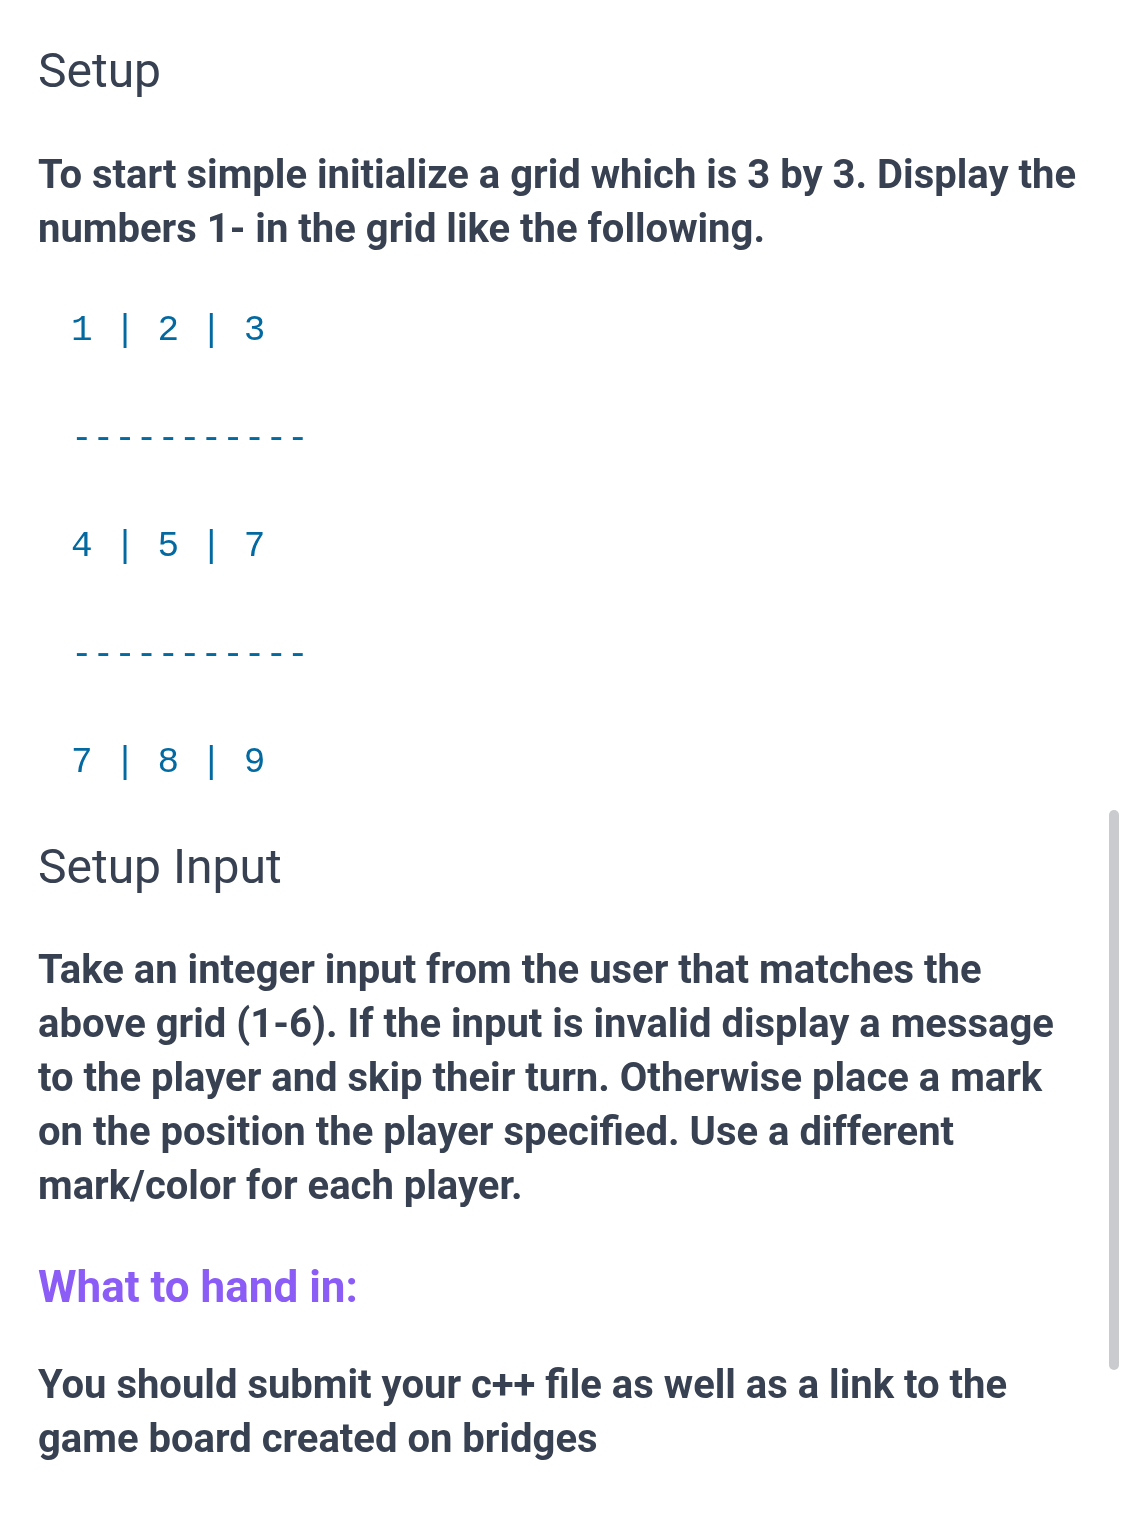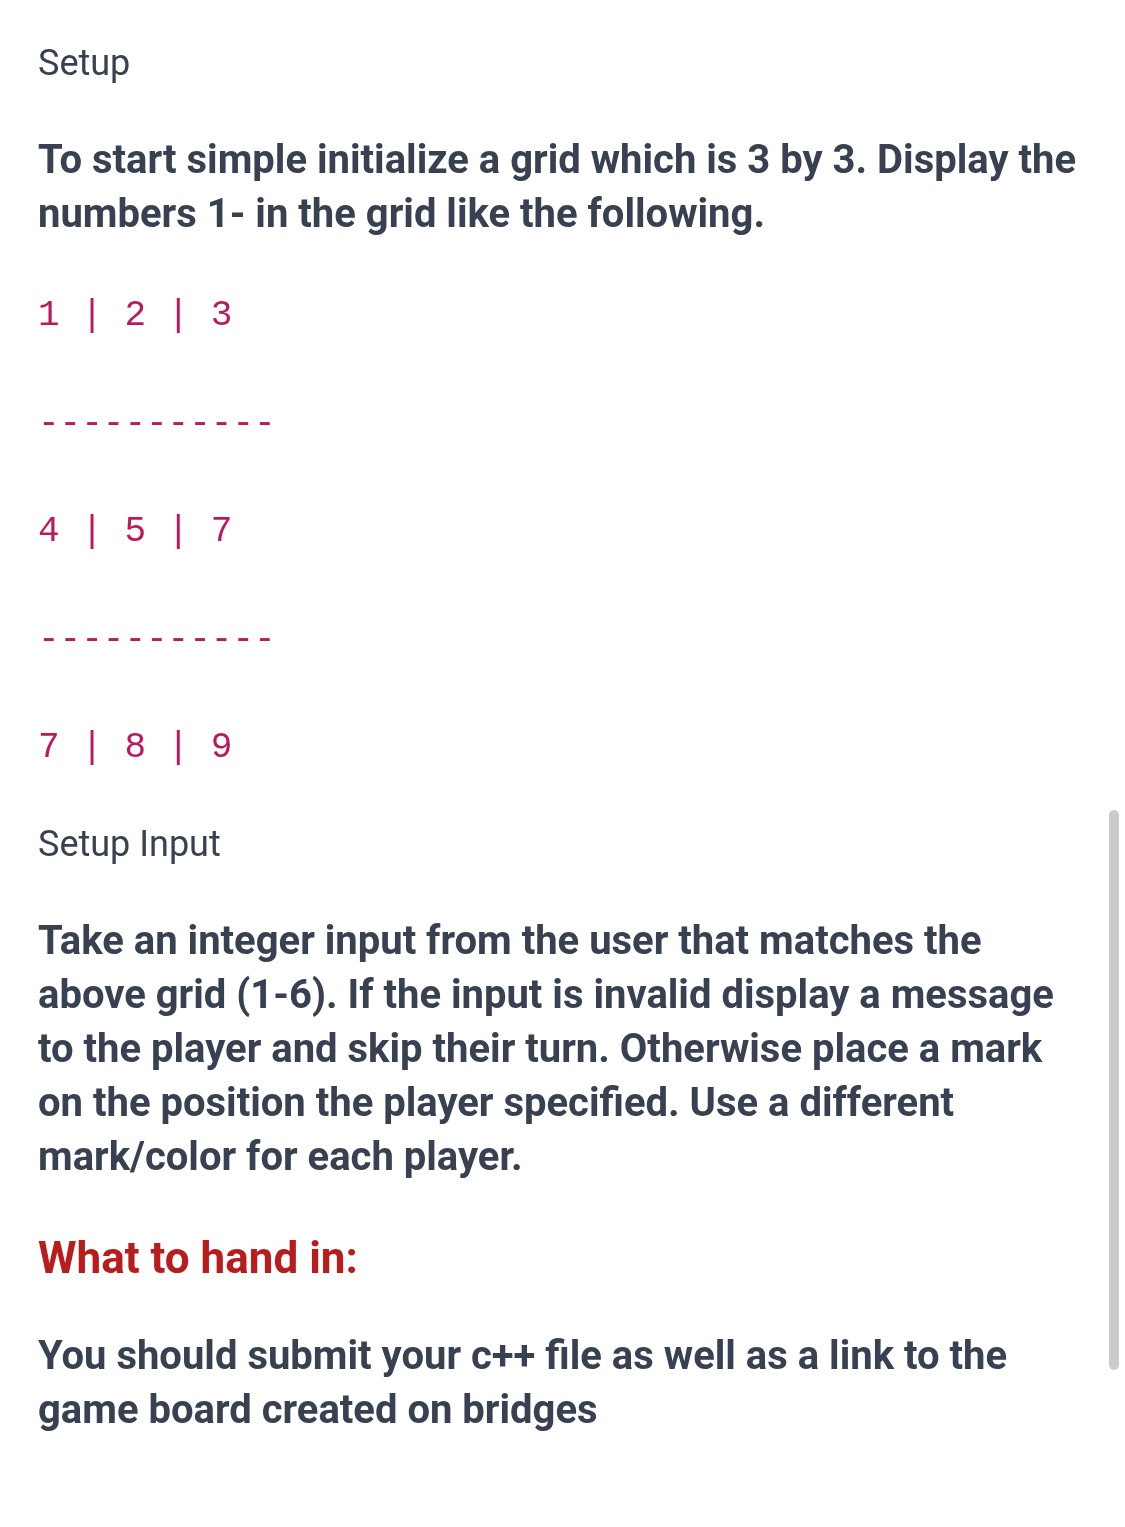--- a/index.html
+++ b/index.html
@@ -10,45 +10,46 @@
     body {
       font-family: -apple-system, BlinkMacSystemFont, "Segoe UI", Roboto, Helvetica, Arial, sans-serif;
       width: 1125px;
       height: 1527px;
       padding: 42px 38px 38px 38px;
       color: #374151;
       background: #ffffff;
       position: relative;
     }
     .section-heading {
-      font-size: 36px;
+      font-size: 48px;
       font-weight: 400;
       color: #374151;
       margin-bottom: 48px;
       line-height: 1.2;
     }
     .body-text {
       font-size: 40px;
       font-weight: 700;
       color: #374151;
       line-height: 1.35;
       margin-bottom: 48px;
     }
     .code-block {
       font-family: "SFMono-Regular", Consolas, "Liberation Mono", Menlo, Courier, monospace;
       font-size: 36px;
-      color: #be185d;
+      color: #0369a1;
       line-height: 1.5;
       margin-bottom: 48px;
       white-space: pre;
+      margin-left: 33px;
     }
     .bold-heading {
       font-size: 44px;
       font-weight: 700;
-      color: #b91c1c;
+      color: #8b5cf6;
       margin-bottom: 44px;
       line-height: 1.2;
     }
     .scrollbar {
       position: absolute;
       right: 6px;
       top: 810px;
       width: 10px;
       height: 560px;
       background: #c9cbcf;

